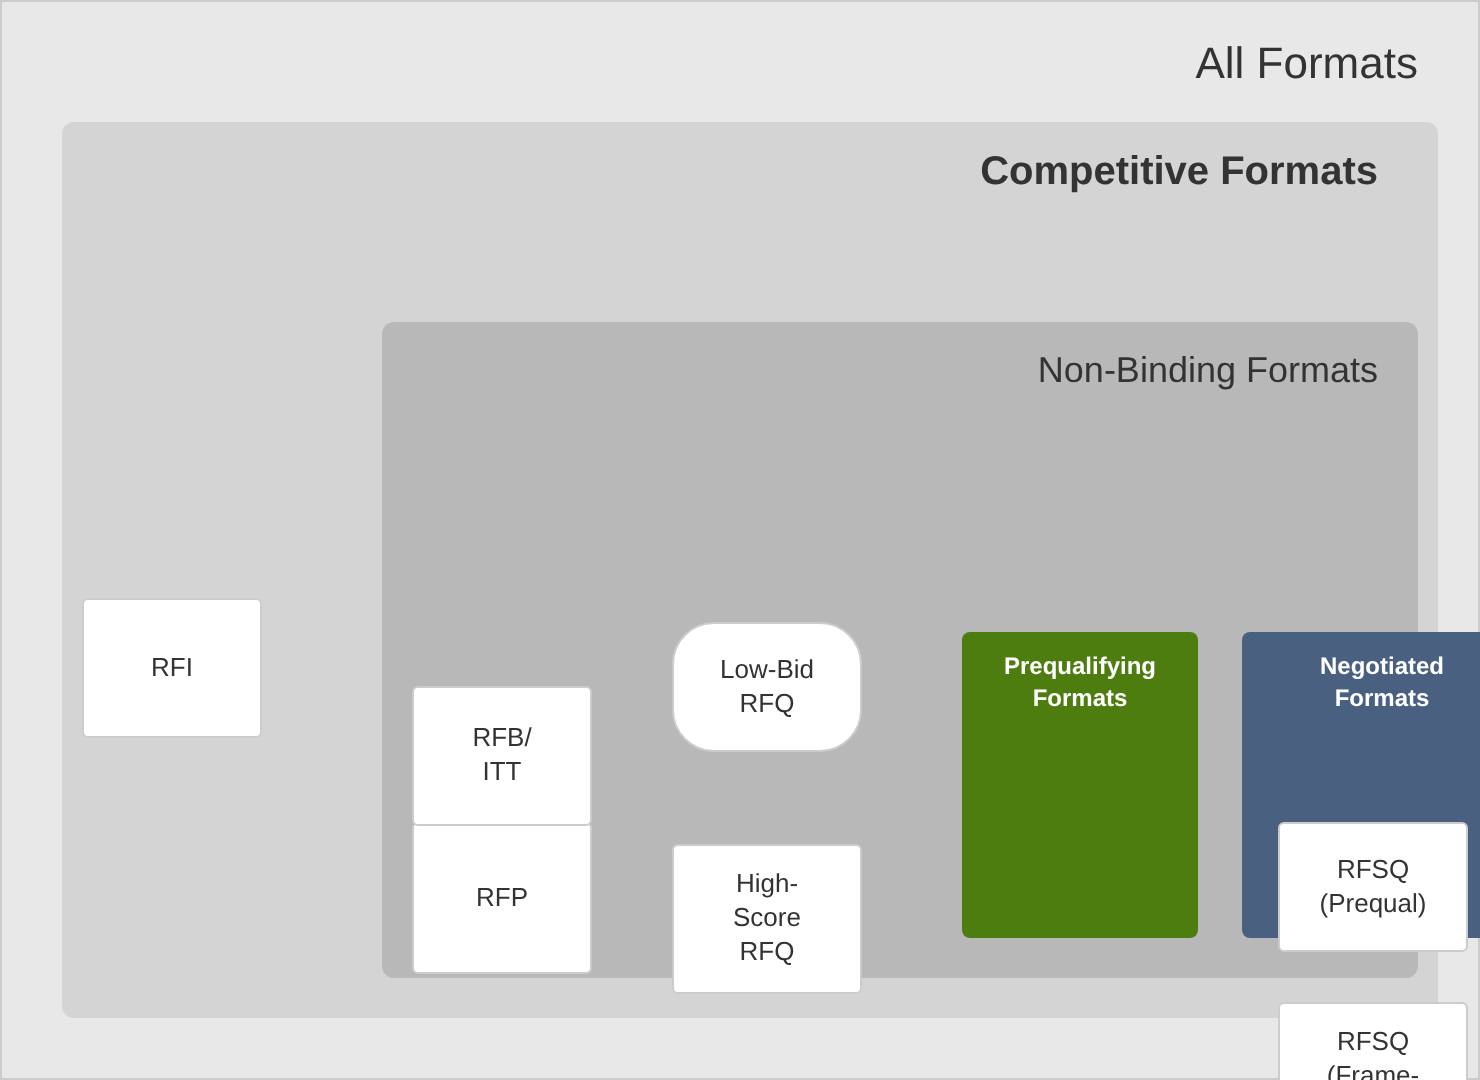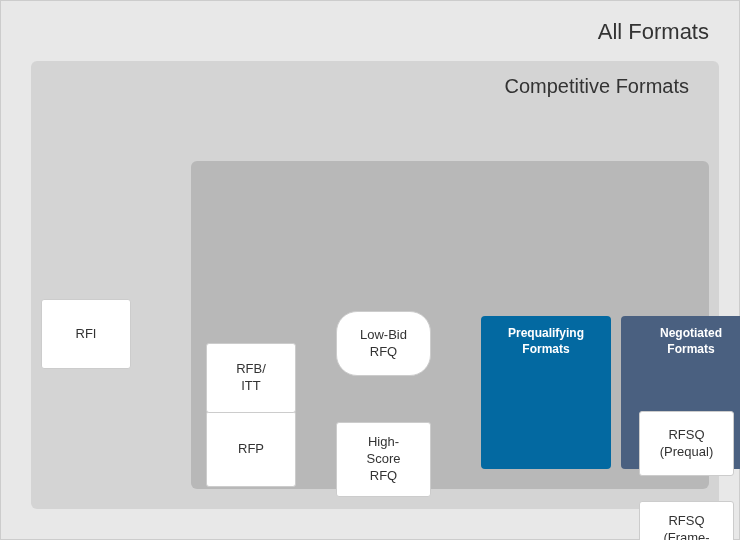--- a/index.html
+++ b/index.html
@@ -40,21 +40,21 @@
       bottom: 30px;
       background: #d4d4d4;
       border-radius: 6px;
     }
 
     .competitive-label {
       position: absolute;
       top: 14px;
       right: 30px;
       font-size: 20px;
-      font-weight: 400;
+      font-weight: 700;
       color: #333;
     }
 
     
     .nonbinding-box {
       position: absolute;
       top: 100px;
       left: 160px;
       right: 10px;
       bottom: 20px;
@@ -69,23 +69,23 @@
       font-size: 18px;
       font-weight: 400;
       color: #333;
     }
 
     
     .prequalifying-box {
       position: absolute;
       top: 155px;
       left: 290px;
-      width: 130px;
+      width: 118px;
       bottom: 20px;
-      background: #0369a1;
+      background: #4d7c0f;
       border-radius: 4px;
     }
 
     .prequalifying-label {
       position: absolute;
       top: 10px;
       left: 0;
       right: 0;
       text-align: center;
       font-size: 12px;
@@ -197,20 +197,21 @@
 <body>
 
 <div class="outer-container">
 
   <span class="all-formats-label">All Formats</span>
 
   <div class="competitive-box">
     <span class="competitive-label">Competitive Formats</span>
 
     <div class="nonbinding-box">
+      <span class="nonbinding-label">Non-Binding Formats</span>
 
       <div class="prequalifying-box">
         <span class="prequalifying-label">Prequalifying<br>Formats</span>
       </div>
 
       <div class="negotiated-box">
         <span class="negotiated-label">Negotiated<br>Formats</span>
       </div>
 
       <div class="format-card card-rfsq-prequal">

